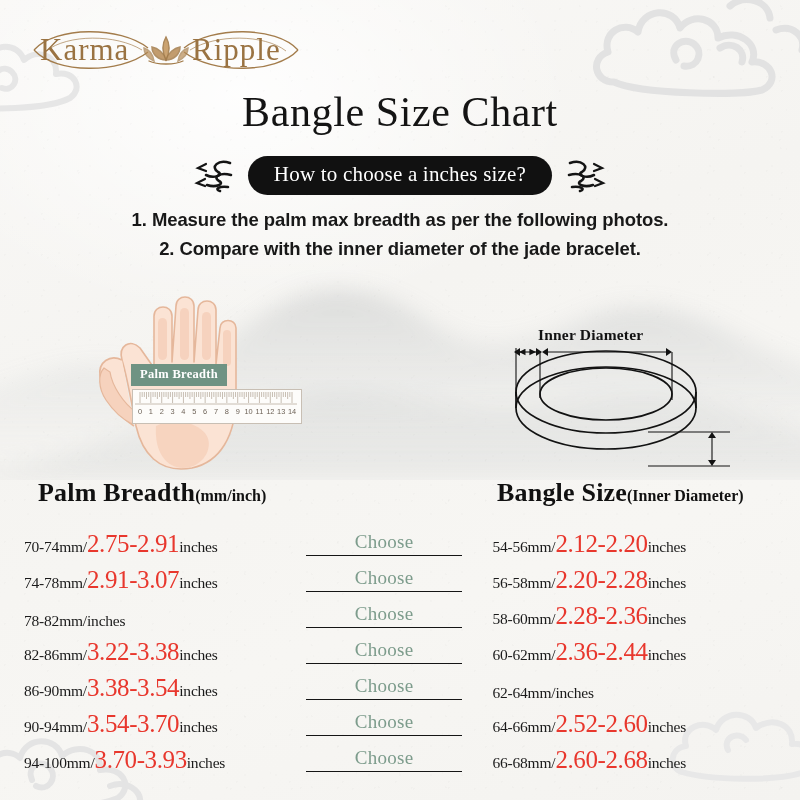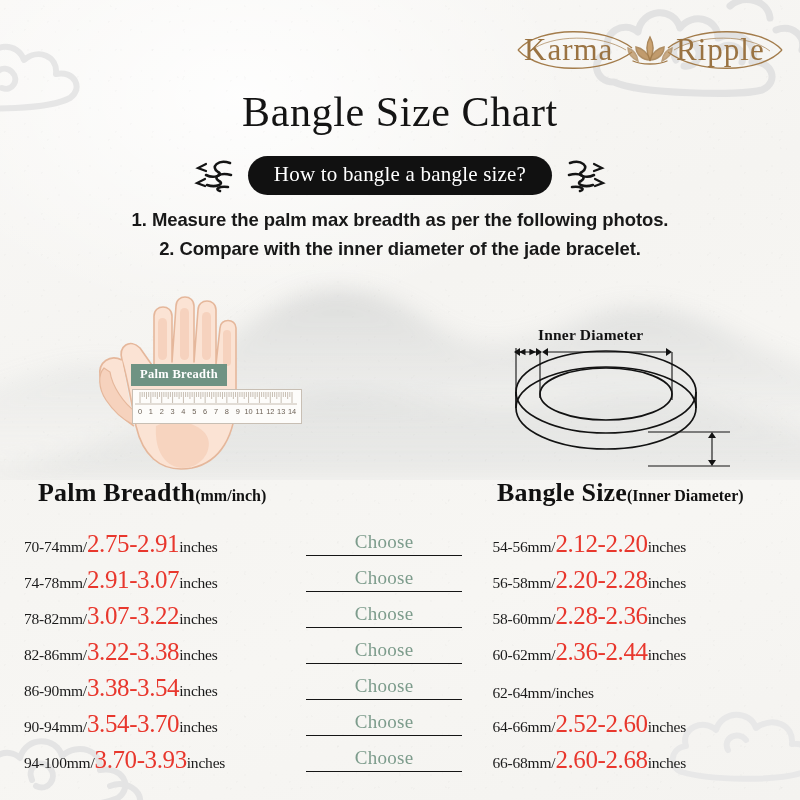--- a/index.html
+++ b/index.html
@@ -45,23 +45,23 @@
     position: absolute;
     pointer-events: none;
   }
   #cloud-tr { right: -20px; top: -14px; }
   #cloud-tl { left: -60px; top: 18px; }
   #cloud-bl { left: -30px; bottom: -26px; }
   #cloud-br { right: -34px; bottom: 2px; }
 
   
   #brand-logo {
-    position: absolute; left: 8px; right: 0; top: 20px;
+    position: absolute; left: 16px; right: 0; top: 20px;
     height: 62px;
-    display: flex; align-items: center; justify-content: flex-end;
+    display: flex; align-items: center; justify-content: flex-start;
     z-index: 4;
   }
   #brand-logo svg { display: block; }
   .brand-word {
     font-family: "Liberation Serif", serif;
     font-size: 31px;
     letter-spacing: 1px;
     fill: #9a7342;
   }
 
@@ -285,21 +285,21 @@
   <div id="howto-row">
     <svg class="flourish" width="42" height="40" viewBox="0 0 42 40">
       <g fill="none" stroke="#141414" stroke-width="2.6" stroke-linecap="round">
         <path d="M36,8 C24,4 16,12 24,17 C30,20 20,24 12,20"></path>
         <path d="M37,20 C26,17 18,22 25,26 C31,29 22,33 13,30"></path>
         <path d="M34,32 C25,31 20,34 26,36"></path>
         <path d="M12,9 L4,13 L12,16" stroke-width="2.2"></path>
         <path d="M11,24 L3,28 L11,31" stroke-width="2.2"></path>
       </g>
     </svg>
-    <div id="howto-pill">How to bangle a bangle size?</div>
+    <div id="howto-pill">How to choose a inches size?</div>
     <svg class="flourish" width="42" height="40" viewBox="0 0 42 40">
       <g fill="none" stroke="#141414" stroke-width="2.6" stroke-linecap="round" transform="translate(42,0) scale(-1,1)">
         <path d="M36,8 C24,4 16,12 24,17 C30,20 20,24 12,20"></path>
         <path d="M37,20 C26,17 18,22 25,26 C31,29 22,33 13,30"></path>
         <path d="M34,32 C25,31 20,34 26,36"></path>
         <path d="M12,9 L4,13 L12,16" stroke-width="2.2"></path>
         <path d="M11,24 L3,28 L11,31" stroke-width="2.2"></path>
       </g>
     </svg>
   </div>
@@ -504,21 +504,20 @@
         </div>
         <div class="cell-right">
           <span class="mm">56-58mm/</span>
           <span class="inch">2.20-2.28</span>
           <span class="unit">inches</span>
         </div>
       </div>
       <div class="size-row">
         <div class="cell-left">
           <span class="mm">78-82mm/</span>
-          <span class="inch">3.07-3.22</span>
           <span class="unit">inches</span>
         </div>
         <div class="choose-cell">
           <span class="choose-text">Choose</span>
         </div>
         <div class="cell-right">
           <span class="mm">58-60mm/</span>
           <span class="inch">2.28-2.36</span>
           <span class="unit">inches</span>
         </div>

